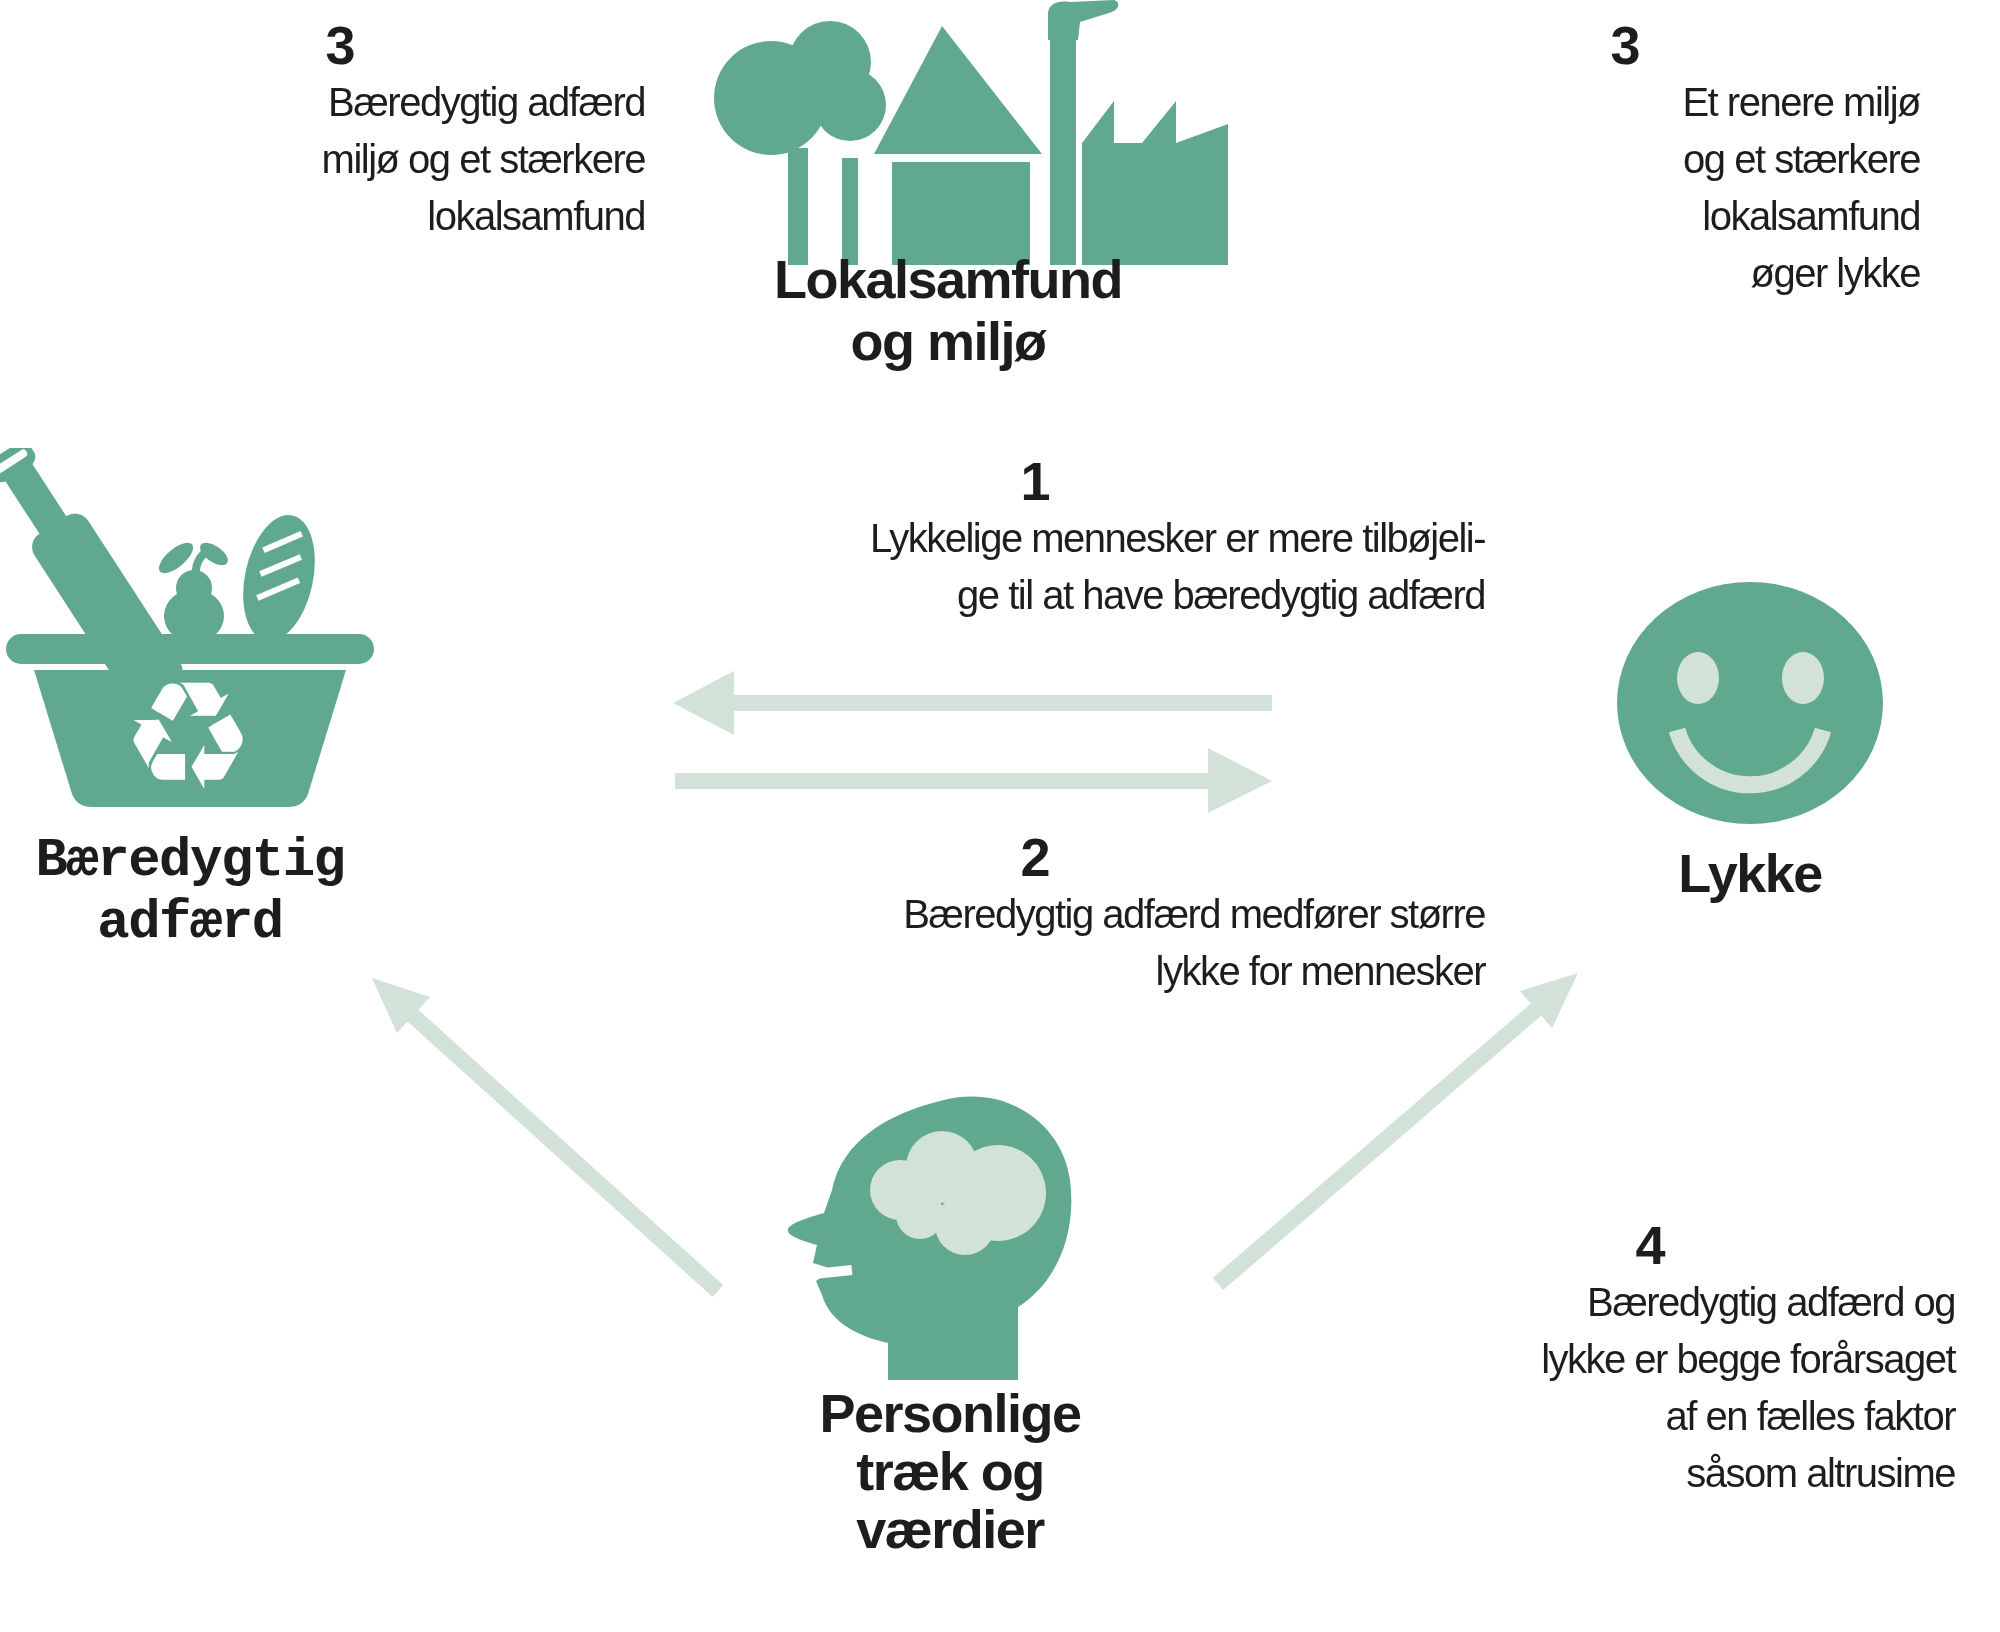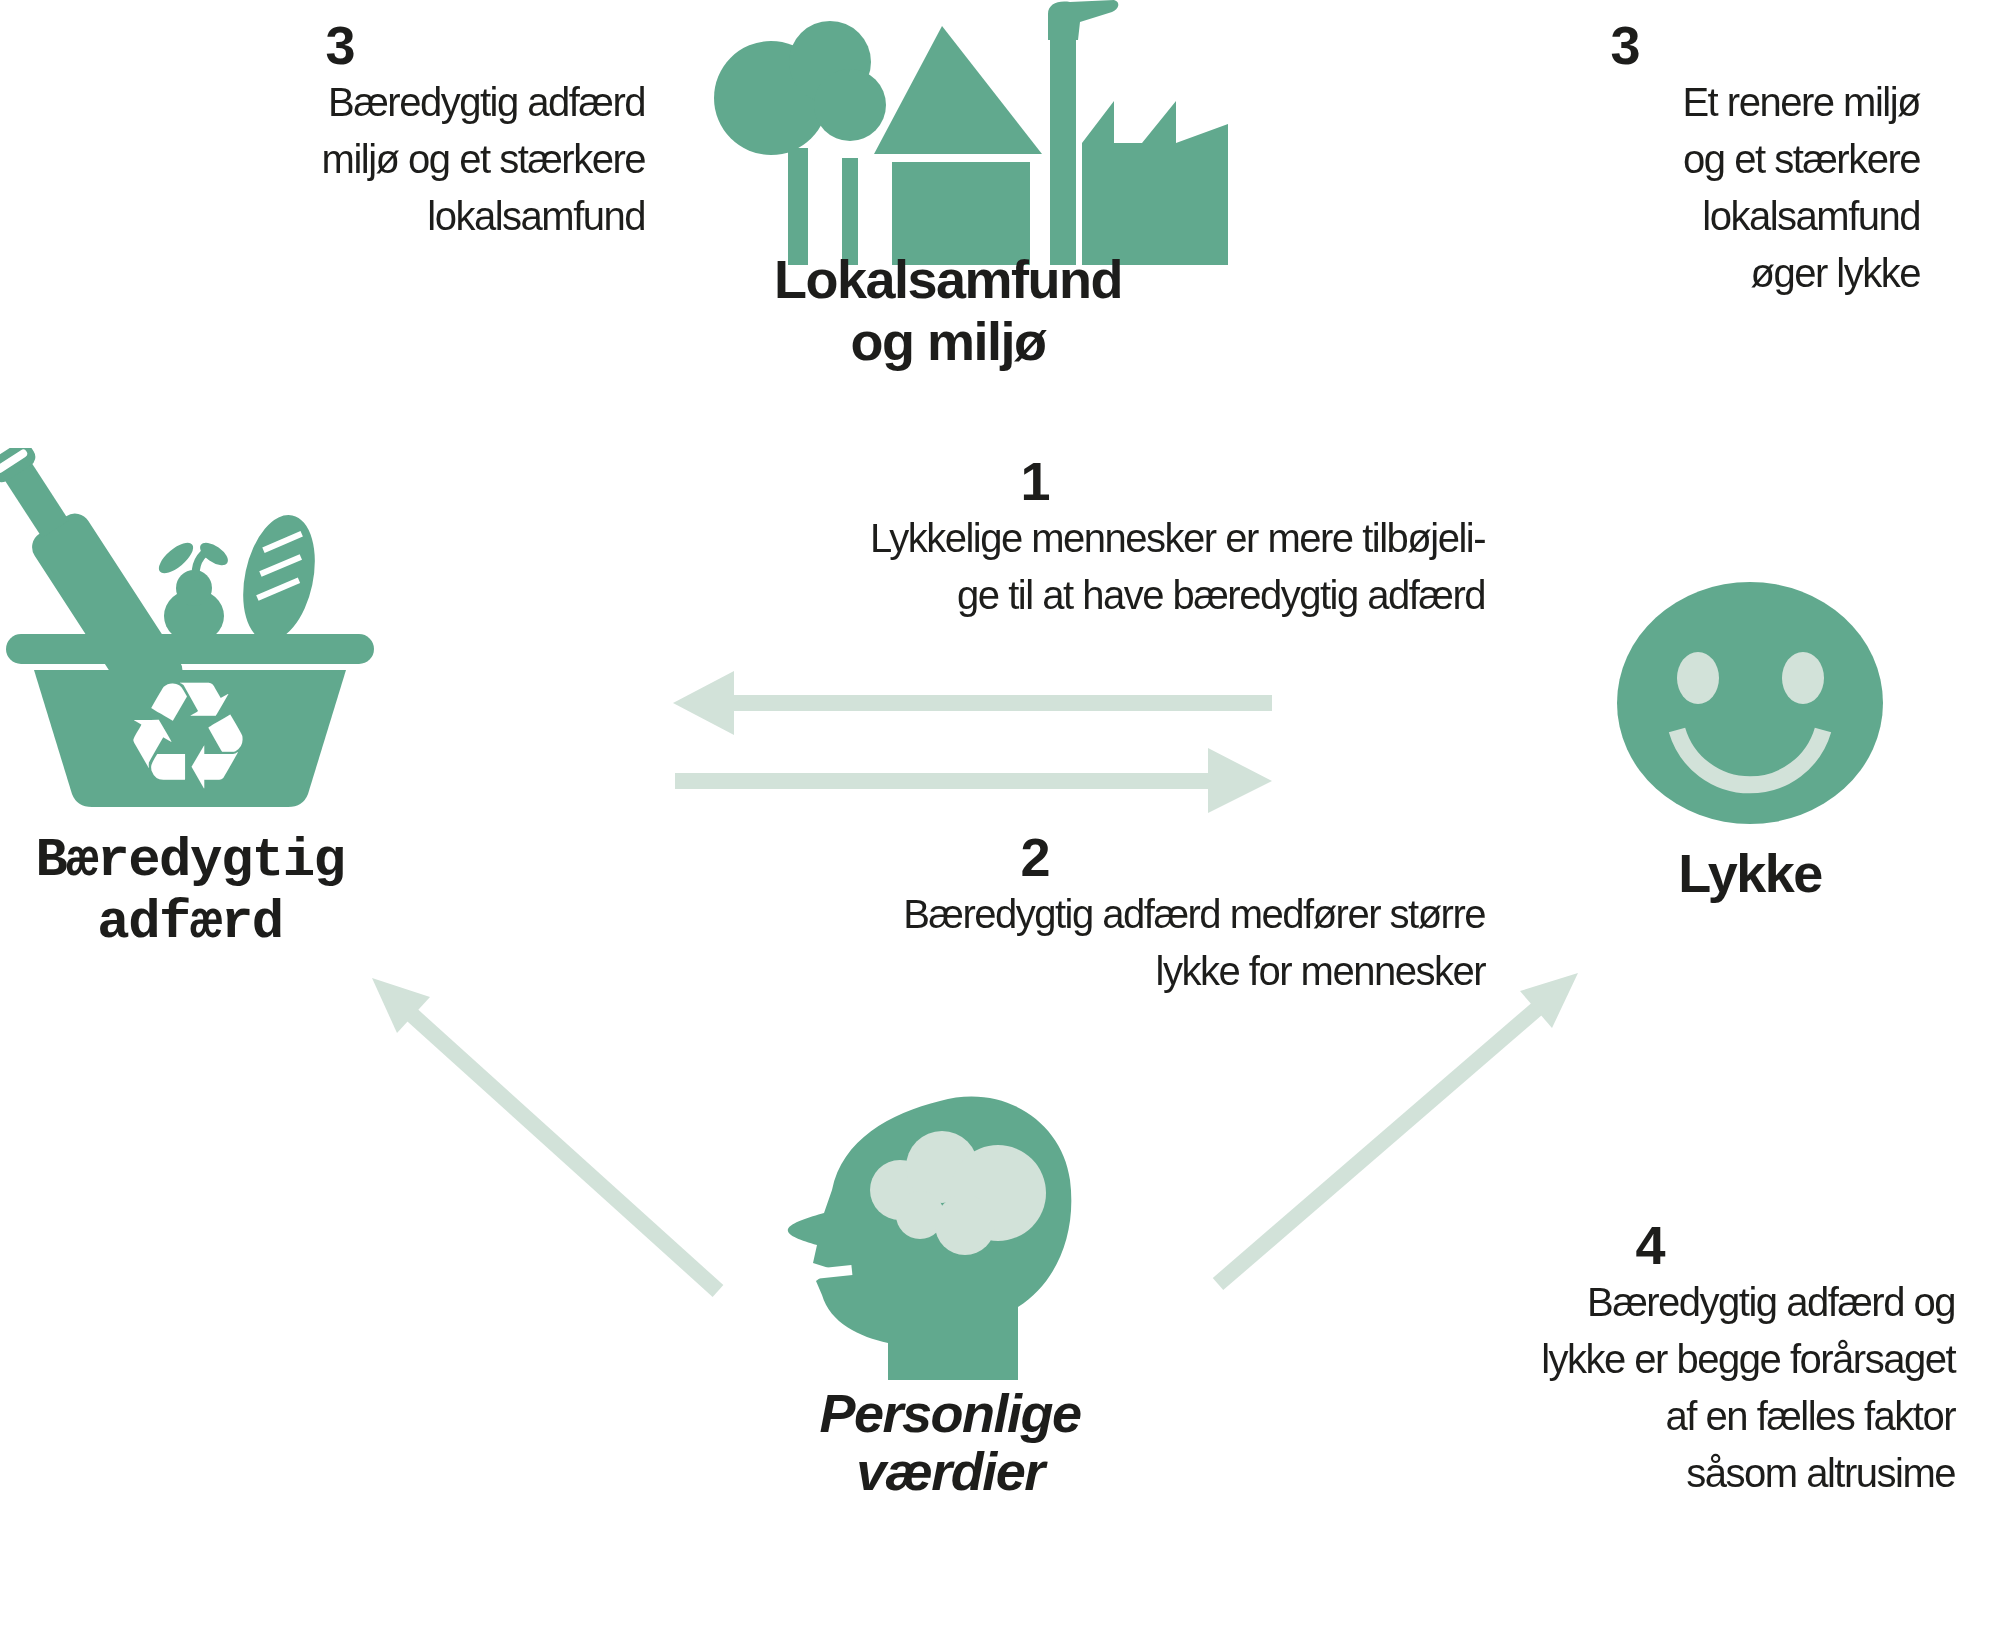--- a/index.html
+++ b/index.html
@@ -12,21 +12,21 @@
   html,body{background:var(--bg);}
   body{font-family:"Liberation Sans",sans-serif;color:var(--ink);}
   .stage{position:relative;width:2000px;height:1632px;background:var(--bg);overflow:hidden;}
   .layer{position:absolute;left:0;top:0;}
   .abs{position:absolute;}
   .txt{position:absolute;text-align:center;color:var(--ink);}
   .num{font-weight:bold;font-size:54px;line-height:58px;letter-spacing:-1px;}
   .tline{font-size:40px;line-height:57px;letter-spacing:-1.5px;text-align:right;}
   .label{position:absolute;text-align:center;font-weight:bold;color:var(--ink);}
   .label .lline{font-size:54px;line-height:62px;letter-spacing:-1.5px;}
-  .label-sm .lline{font-size:54px;line-height:58px;letter-spacing:-1.5px;font-style:italic;}
+  .label-sm .lline{font-size:54px;line-height:58px;letter-spacing:-1.5px;}
   .fill-green{fill:var(--green);}
   .fill-pale{fill:var(--pale);}
   .fill-white{fill:#ffffff;}
   .stroke-green{stroke:var(--green);fill:none;}
   .stroke-pale{stroke:var(--pale);fill:none;}
   .stroke-white{stroke:#ffffff;fill:none;}
   .recycle{fill:#ffffff;font-family:"DejaVu Sans",sans-serif;font-size:150px;}
 </style>
 </head>
 <body>
@@ -139,20 +139,21 @@
       <circle class="fill-pale" cx="120" cy="105" r="30"></circle>
       <circle class="fill-pale" cx="162" cy="82" r="36"></circle>
       <circle class="fill-pale" cx="218" cy="108" r="48"></circle>
       <circle class="fill-pale" cx="140" cy="130" r="24"></circle>
       <circle class="fill-pale" cx="185" cy="140" r="30"></circle>
     </g>
   </svg>
 
   <div class="label label-sm" style="left:650px;top:1384px;width:600px;">
     <div class="lline">Personlige</div>
+    <div class="lline">træk og</div>
     <div class="lline">værdier</div>
   </div>
 
   <div class="txt" style="left:35px;top:16px;width:610px;">
     <div class="num">3</div>
     <div class="tline">Bæredygtig adfærd</div>
     <div class="tline">miljø og et stærkere</div>
     <div class="tline">lokalsamfund</div>
   </div>
 

